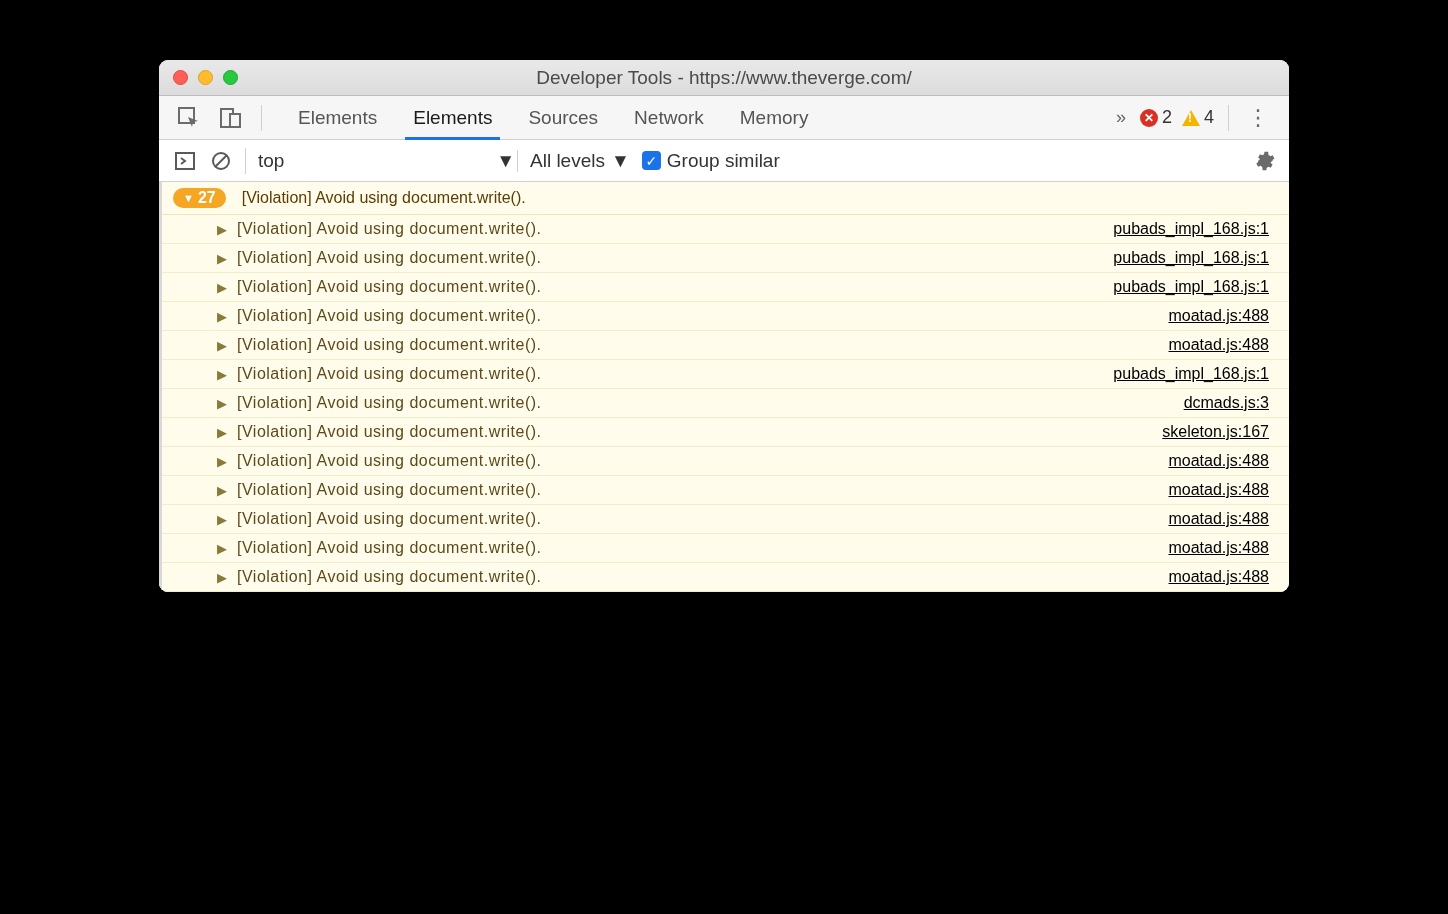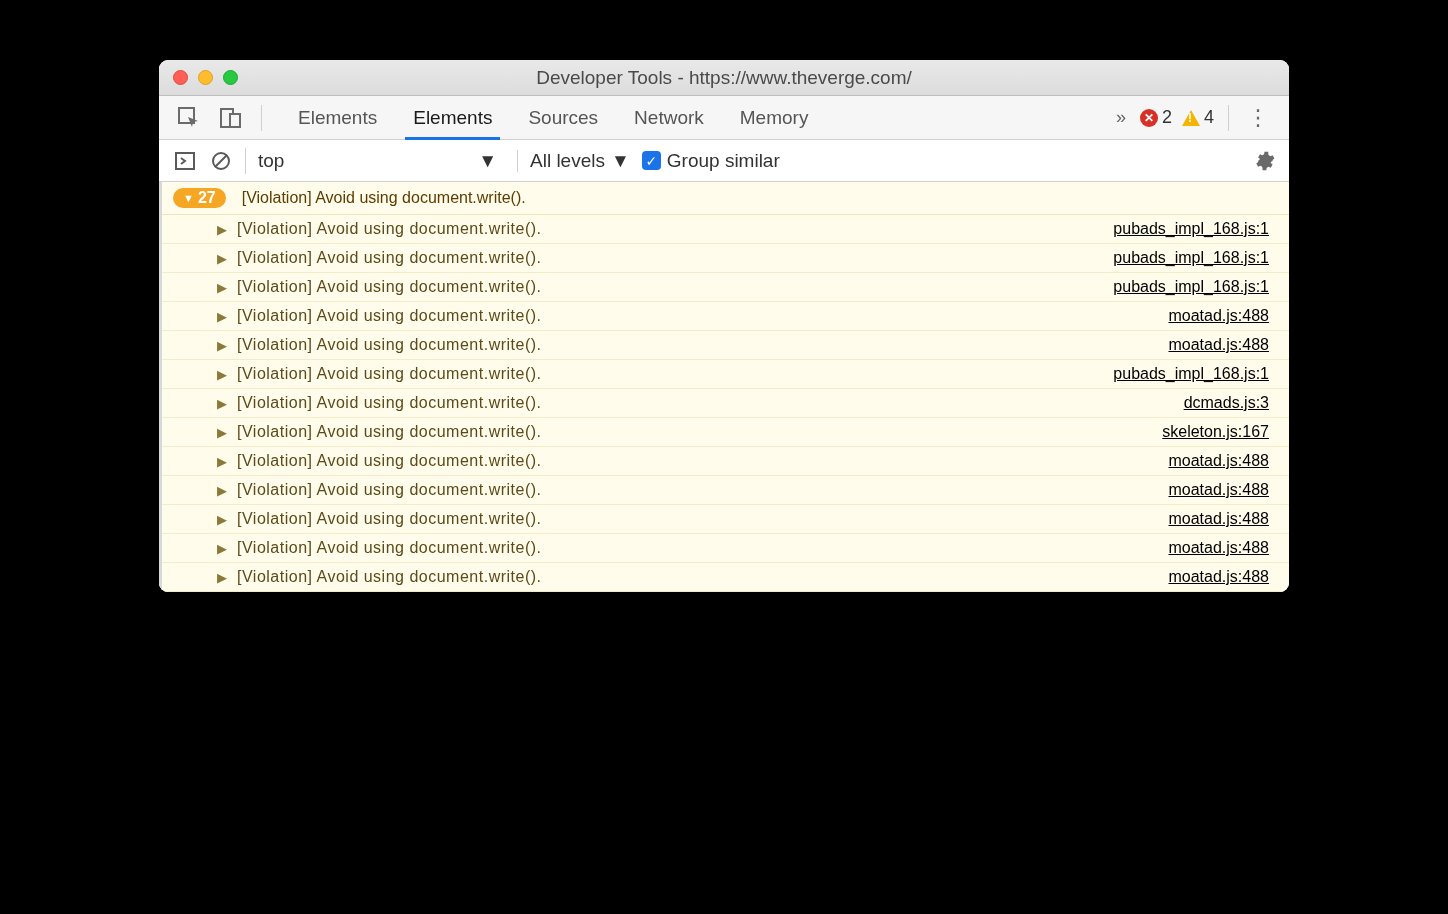--- a/index.html
+++ b/index.html
@@ -69,21 +69,21 @@
   .vsep { width:1px; height:26px; background:#d0d0d0; }
   .kebab { font-size:22px; color:#666; cursor:pointer; padding:0 4px;}
   .console-toolbar {
     height: 42px;
     display:flex; align-items:center; gap:12px;
     border-bottom:1px solid #d0d0d0;
     background:#fff; padding:0 14px;
     font-size:19px; color:#333;
   }
   .ct-btn { width:24px;height:24px; display:flex;align-items:center;justify-content:center;cursor:pointer;color:#5a5a5a;}
-  .ctx-wrap { display:flex; align-items:center; justify-content:space-between; width:260px; border-right:1px solid #d0d0d0; padding-right:20px;gap:44px;}
+  .ctx-wrap { display:flex; align-items:center; justify-content:space-between; width:260px; border-right:1px solid #d0d0d0; padding-right:2px;gap:44px;}
   .filter-input {
     width:240px; height:30px; border:1px solid #c9c9c9; background:#fff;
     font-size:18px; padding:2px 8px; color:#333;
   }
   .filter-input::placeholder{color:#8a8a8a;}
   .levels { display:flex; align-items:center; gap:6px; cursor:pointer;}
   .checkbox { width:19px;height:19px;border-radius:4px;background:#1a73e8;display:flex;align-items:center;justify-content:center;color:#fff;font-size:14px;}
   .spacer{flex:1;}
   .gear{font-size:22px;color:#6a6a6a;cursor:pointer;}
   .group-header{

